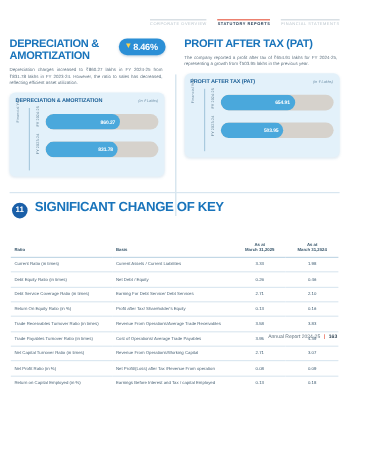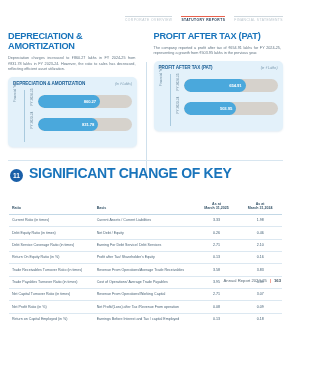--- a/index.html
+++ b/index.html
@@ -104,21 +104,21 @@
   }
   .sec-rule { width:275px; margin:0 8px; height:1px; background:#d8e6f0; }
   .sec-head { display:flex; align-items:flex-start; gap:6px; padding:7px 8px 0 10px; }
   .sec-num {
     width:13px; height:13px; border-radius:50%; background:#1a5fa8;
     color:#ffffff; font-size:6.6px; font-weight:700;
     display:flex; align-items:center; justify-content:center; flex:0 0 auto;
     margin-top:0.5px;
   }
   .sec-title {
-    font-size:14px; font-weight:700; color:#1974bb;
+    font-size:11px; font-weight:700; color:#1974bb;
     line-height:11px; letter-spacing:-0.3px;
   }
 
   
   .tbl { position:absolute; left:9px; top:202px; width:273px; }
   .tbl table { width:100%; border-collapse:collapse; }
   .tbl th {
     font-size:3.6px; font-weight:700; color:#38566b;
     text-align:left; padding:0 3px 3px 3px; vertical-align:bottom;
     line-height:4.4px;
@@ -163,20 +163,24 @@
       <div class="nav-label">FINANCIAL STATEMENTS</div>
     </div>
   </div>
 
   <div class="panels">
     <div class="panel-divider"></div>
 
     <div class="panel">
       <div class="ptitle-row">
         <div class="ptitle">DEPRECIATION &amp; AMORTIZATION</div>
+        <div class="badge">
+          <span class="arrow">▼</span>
+          <span>8.46%</span>
+        </div>
       </div>
       <div class="pbody">Depreciation charges increased to ₹860.27 lakhs in FY 2024-25 from ₹831.78 lakhs in FY 2023-24. However, the ratio to sales has decreased, reflecting efficient asset utilization.</div>
 
       <div class="chartcard">
         <div class="chart-head">
           <div class="chart-title">DEPRECIATION &amp; AMORTIZATION</div>
           <div class="chart-unit">(in ₹ Lakhs)</div>
         </div>
         <div class="plot">
           <div class="yaxis-title">Financial Year</div>

